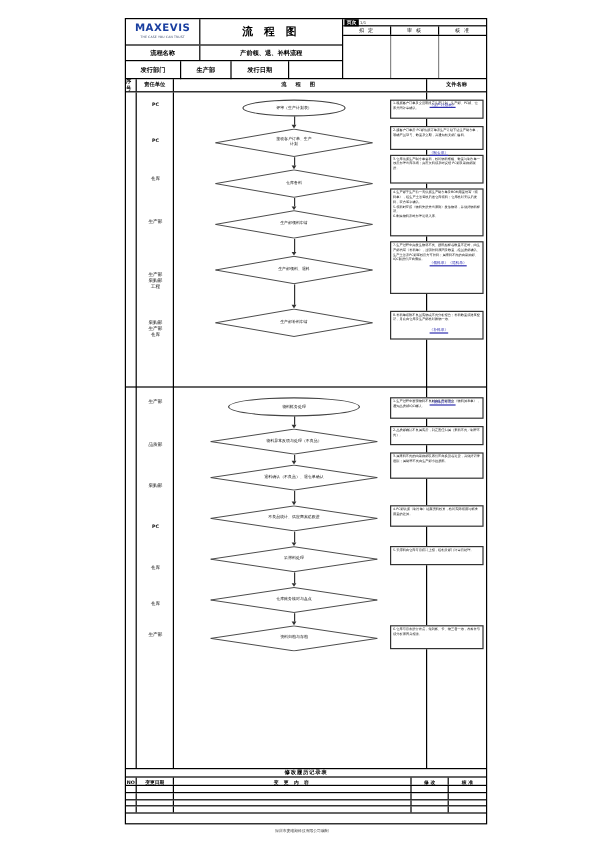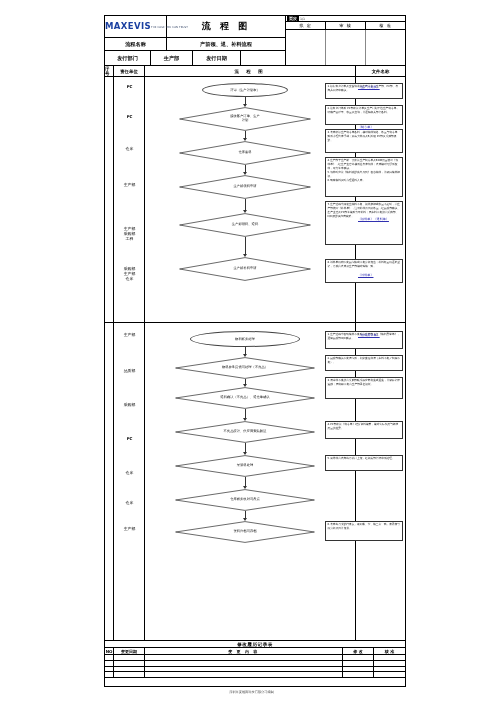--- a/index.html
+++ b/index.html
@@ -36,22 +36,22 @@
     border-right: 1.1px solid #000;
   }
   .hdr-row { position: absolute; left: 0; width: 100%; }
   .hdr-r1 { top: 0; height: 22px; border-bottom: 1.1px solid #000; }
   .hdr-r2 { top: 22px; height: 13px; border-bottom: 1.1px solid #000; }
   .hdr-r3 { top: 35px; height: 15px; }
 
   .logo-cell {
     position: absolute; left: 0; top: 0;
     width: 62px; height: 100%;
-    display: flex; flex-direction: row;
-    align-items: center; 
+    display: flex; flex-direction: column;
+    align-items: center; justify-content: center;
     border-right: 1.1px solid #000;
   }
   .logo-main {
     font-size: 8.5px; font-weight: bold; letter-spacing: .4px;
     color: #1a3fa0; line-height: 1;
   }
   .logo-sub {
     font-size: 2.6px; color: #3a4a6a; letter-spacing: .1px;
     margin-top: 1.5px; white-space: nowrap;
   }

